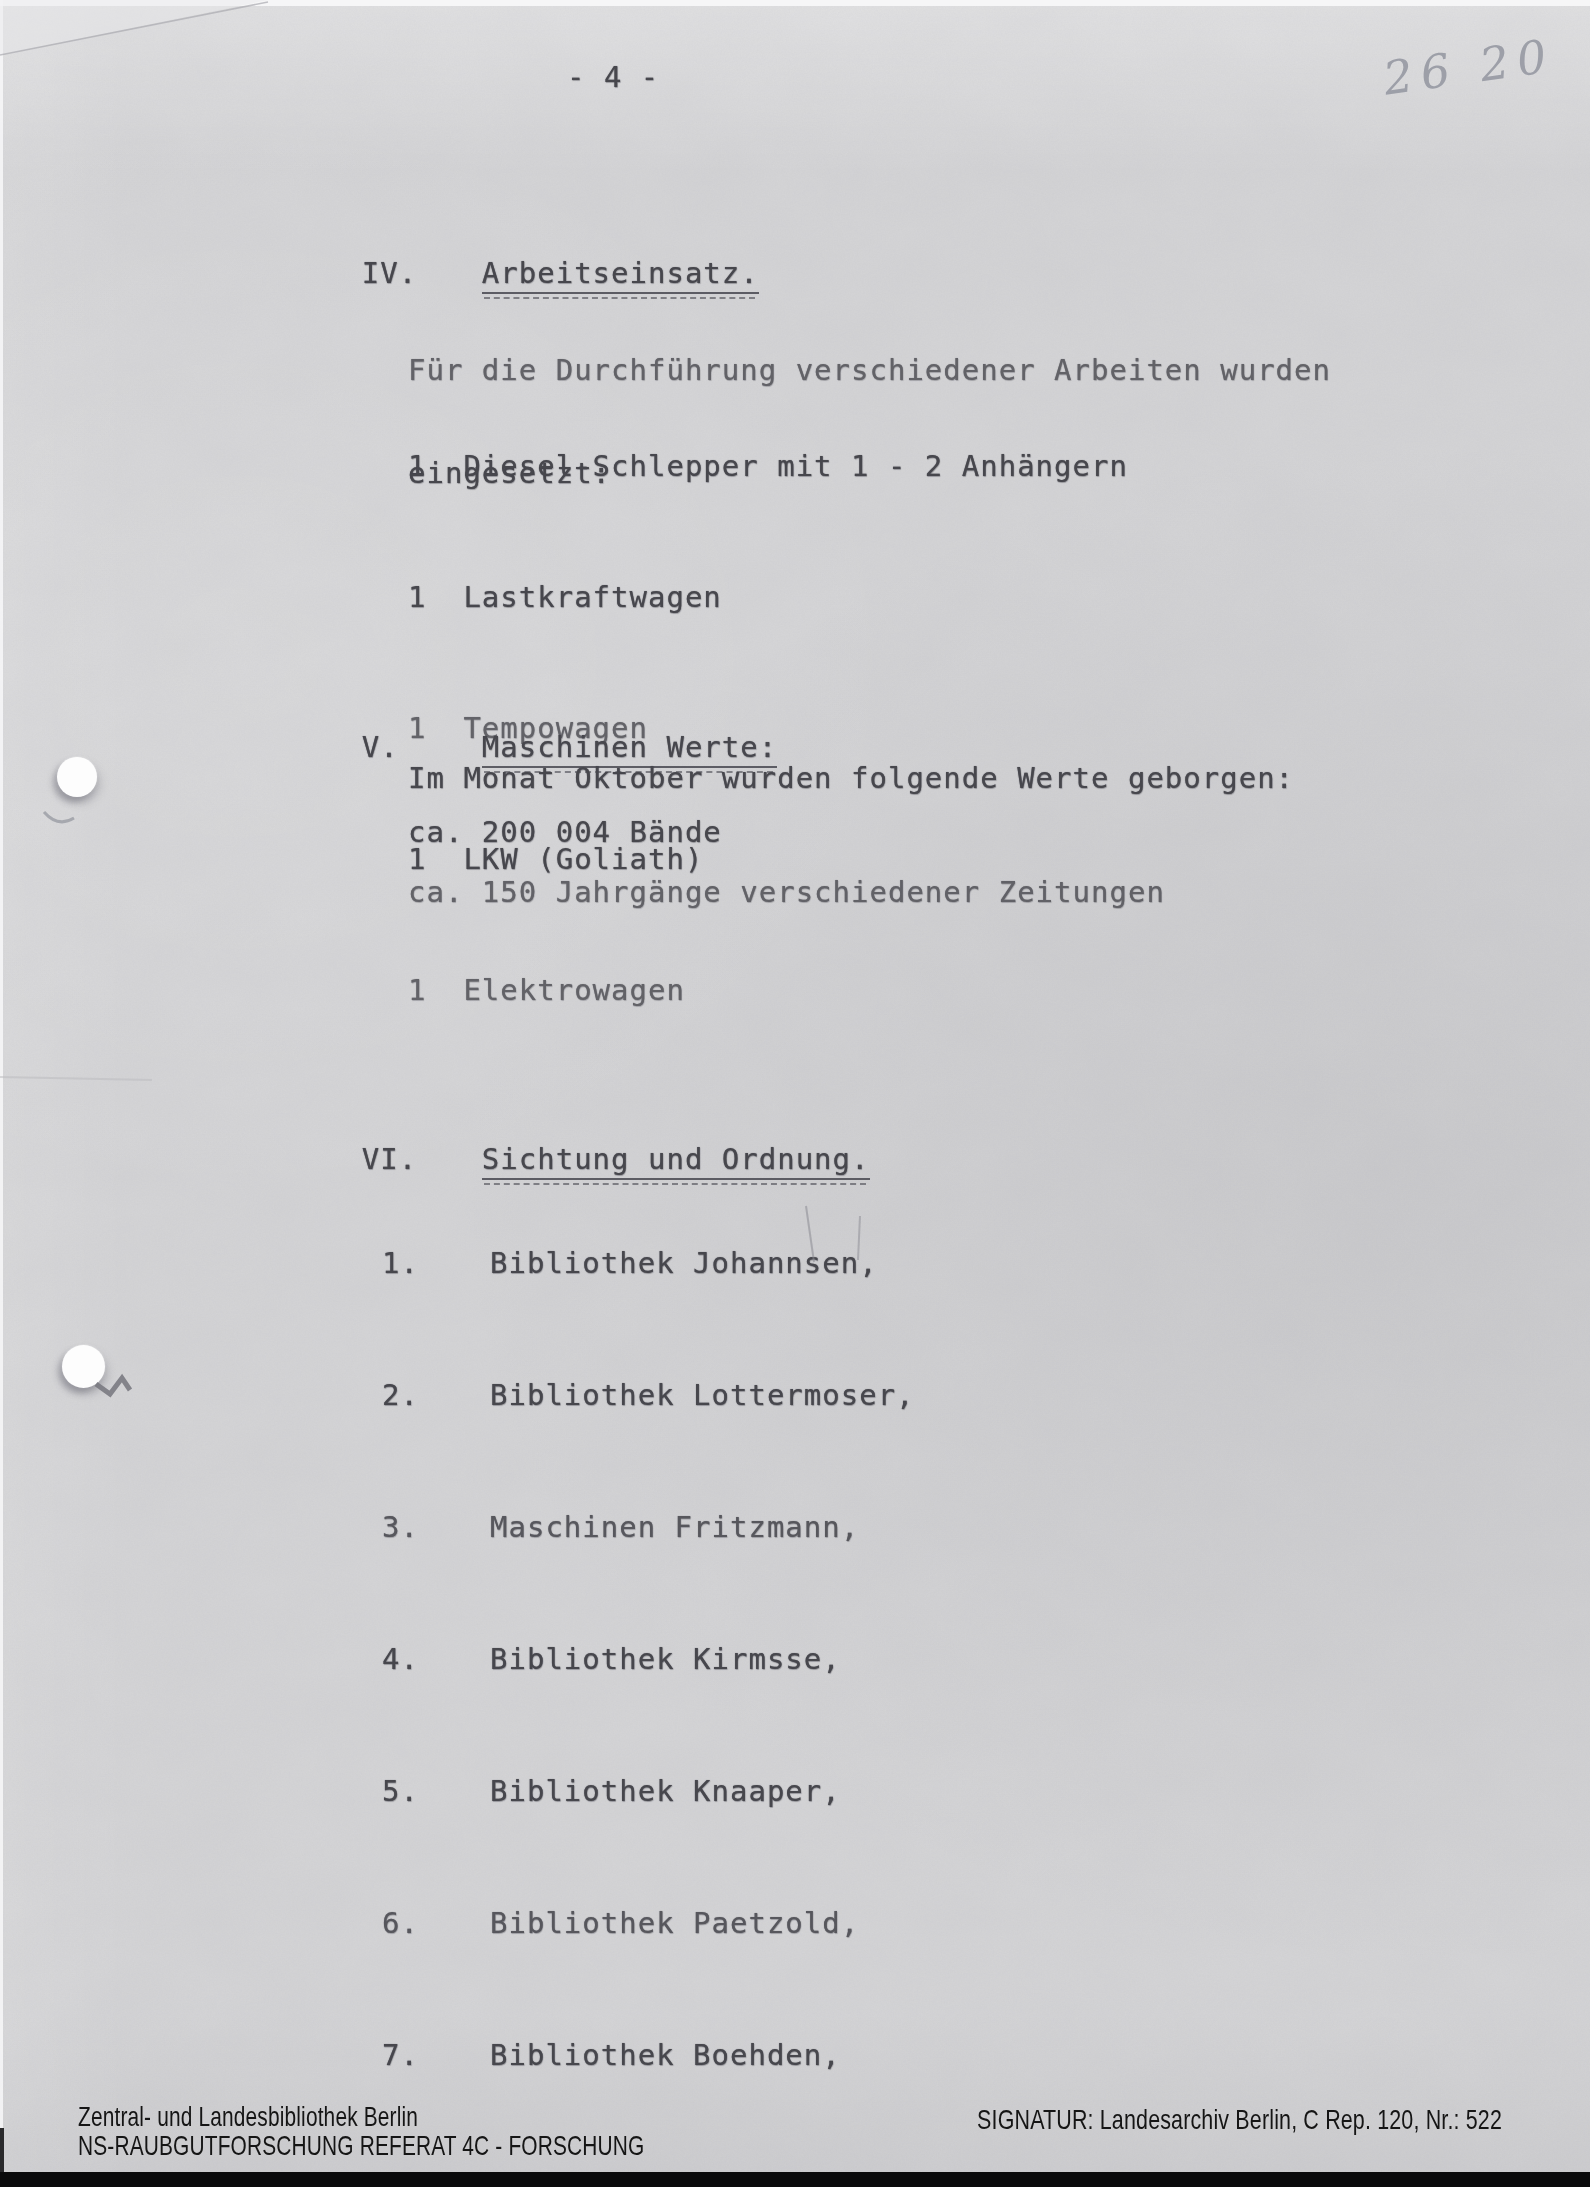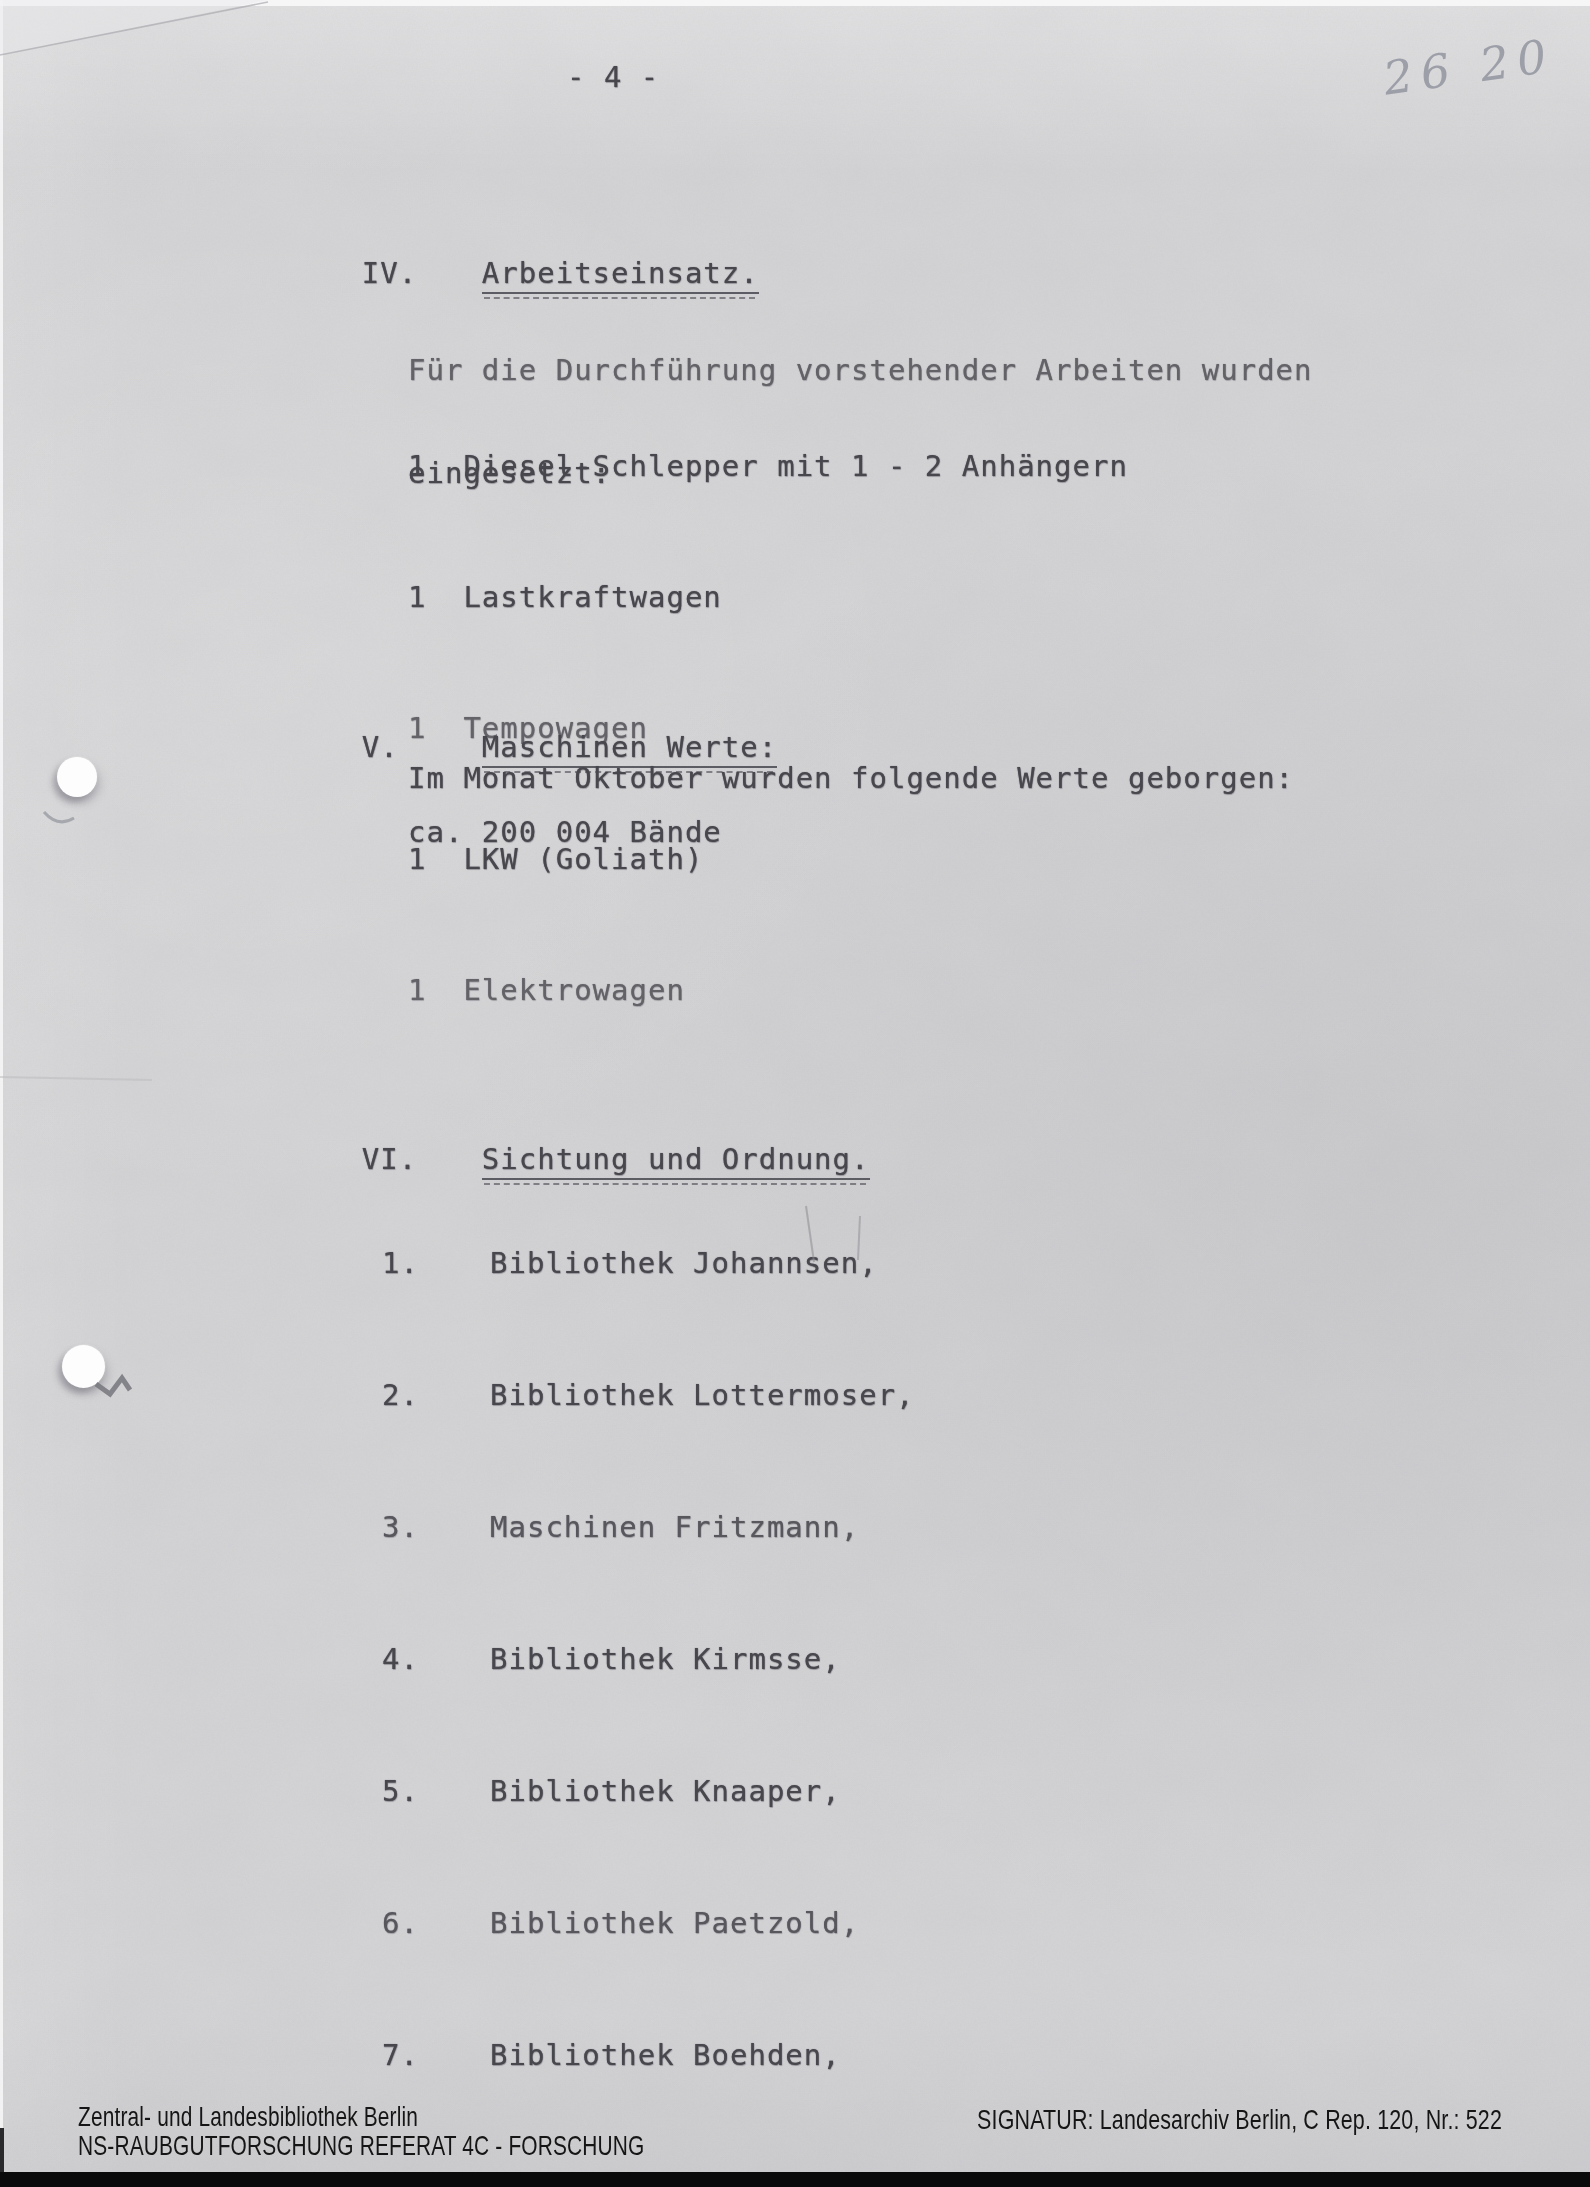--- a/index.html
+++ b/index.html
@@ -107,36 +107,37 @@
   <div class="edge-top"></div>
   <div class="edge-left"></div>
 
   <div class="tw abs page-num">- 4 -</div>
   <div class="handwriting">26 20</div>
 
   <div class="sec tw" style="top:222px">
     <span class="numeral">IV.</span><span class="sec-title">Arbeitseinsatz.</span>
   </div>
   <div class="para tw" style="top:285px">
-    <span class="line dim">Für die Durchführung vorstehender Arbeiten wurden</span>
+    <span class="line dim">Für die Durchführung verschiedener Arbeiten wurden</span>
     <span class="line">eingesetzt:</span>
   </div>
   <div class="equip-list tw">
     <div class="equip-row">1  Diesel-Schlepper mit 1 - 2 Anhängern</div>
     <div class="equip-row">1  Lastkraftwagen</div>
     <div class="equip-row dim">1  Tempowagen</div>
     <div class="equip-row">1  LKW (Goliath)</div>
     <div class="equip-row dim">1  Elektrowagen</div>
   </div>
 
   <div class="sec tw" style="top:696px">
     <span class="numeral">V.</span><span class="sec-title">Maschinen Werte:</span>
   </div>
   <div class="para tw" style="top:761px">Im Monat Oktober wurden folgende Werte geborgen:</div>
   <div class="para tw" style="top:815px">ca. 200 004 Bände</div>
+  <div class="para tw dim" style="top:875px">ca. 150 Jahrgänge verschiedener Zeitungen</div>
 
   <div class="sec tw" style="top:1108px">
     <span class="numeral">VI.</span><span class="sec-title">Sichtung und Ordnung.</span>
   </div>
   <div class="lib-list tw">
     <div class="lib-row"><span class="lib-num">1.</span><span>Bibliothek Johannsen,</span></div>
     <div class="lib-row"><span class="lib-num">2.</span><span>Bibliothek Lottermoser,</span></div>
     <div class="lib-row dim2"><span class="lib-num">3.</span><span>Maschinen Fritzmann,</span></div>
     <div class="lib-row"><span class="lib-num">4.</span><span>Bibliothek Kirmsse,</span></div>
     <div class="lib-row"><span class="lib-num">5.</span><span>Bibliothek Knaaper,</span></div>

